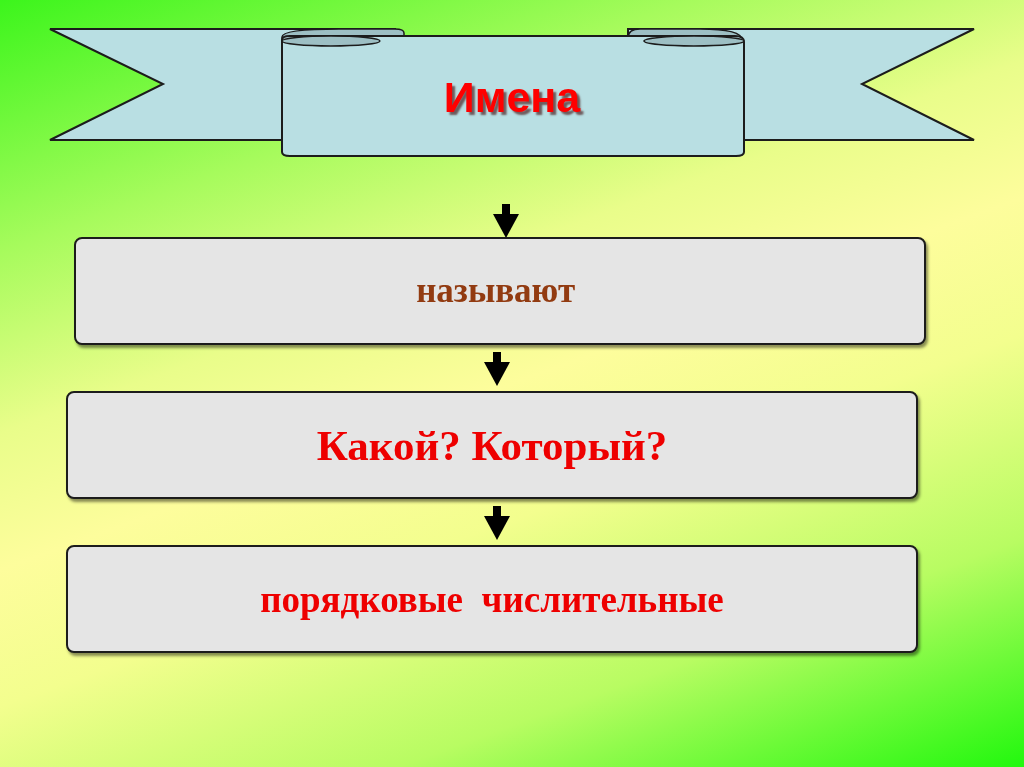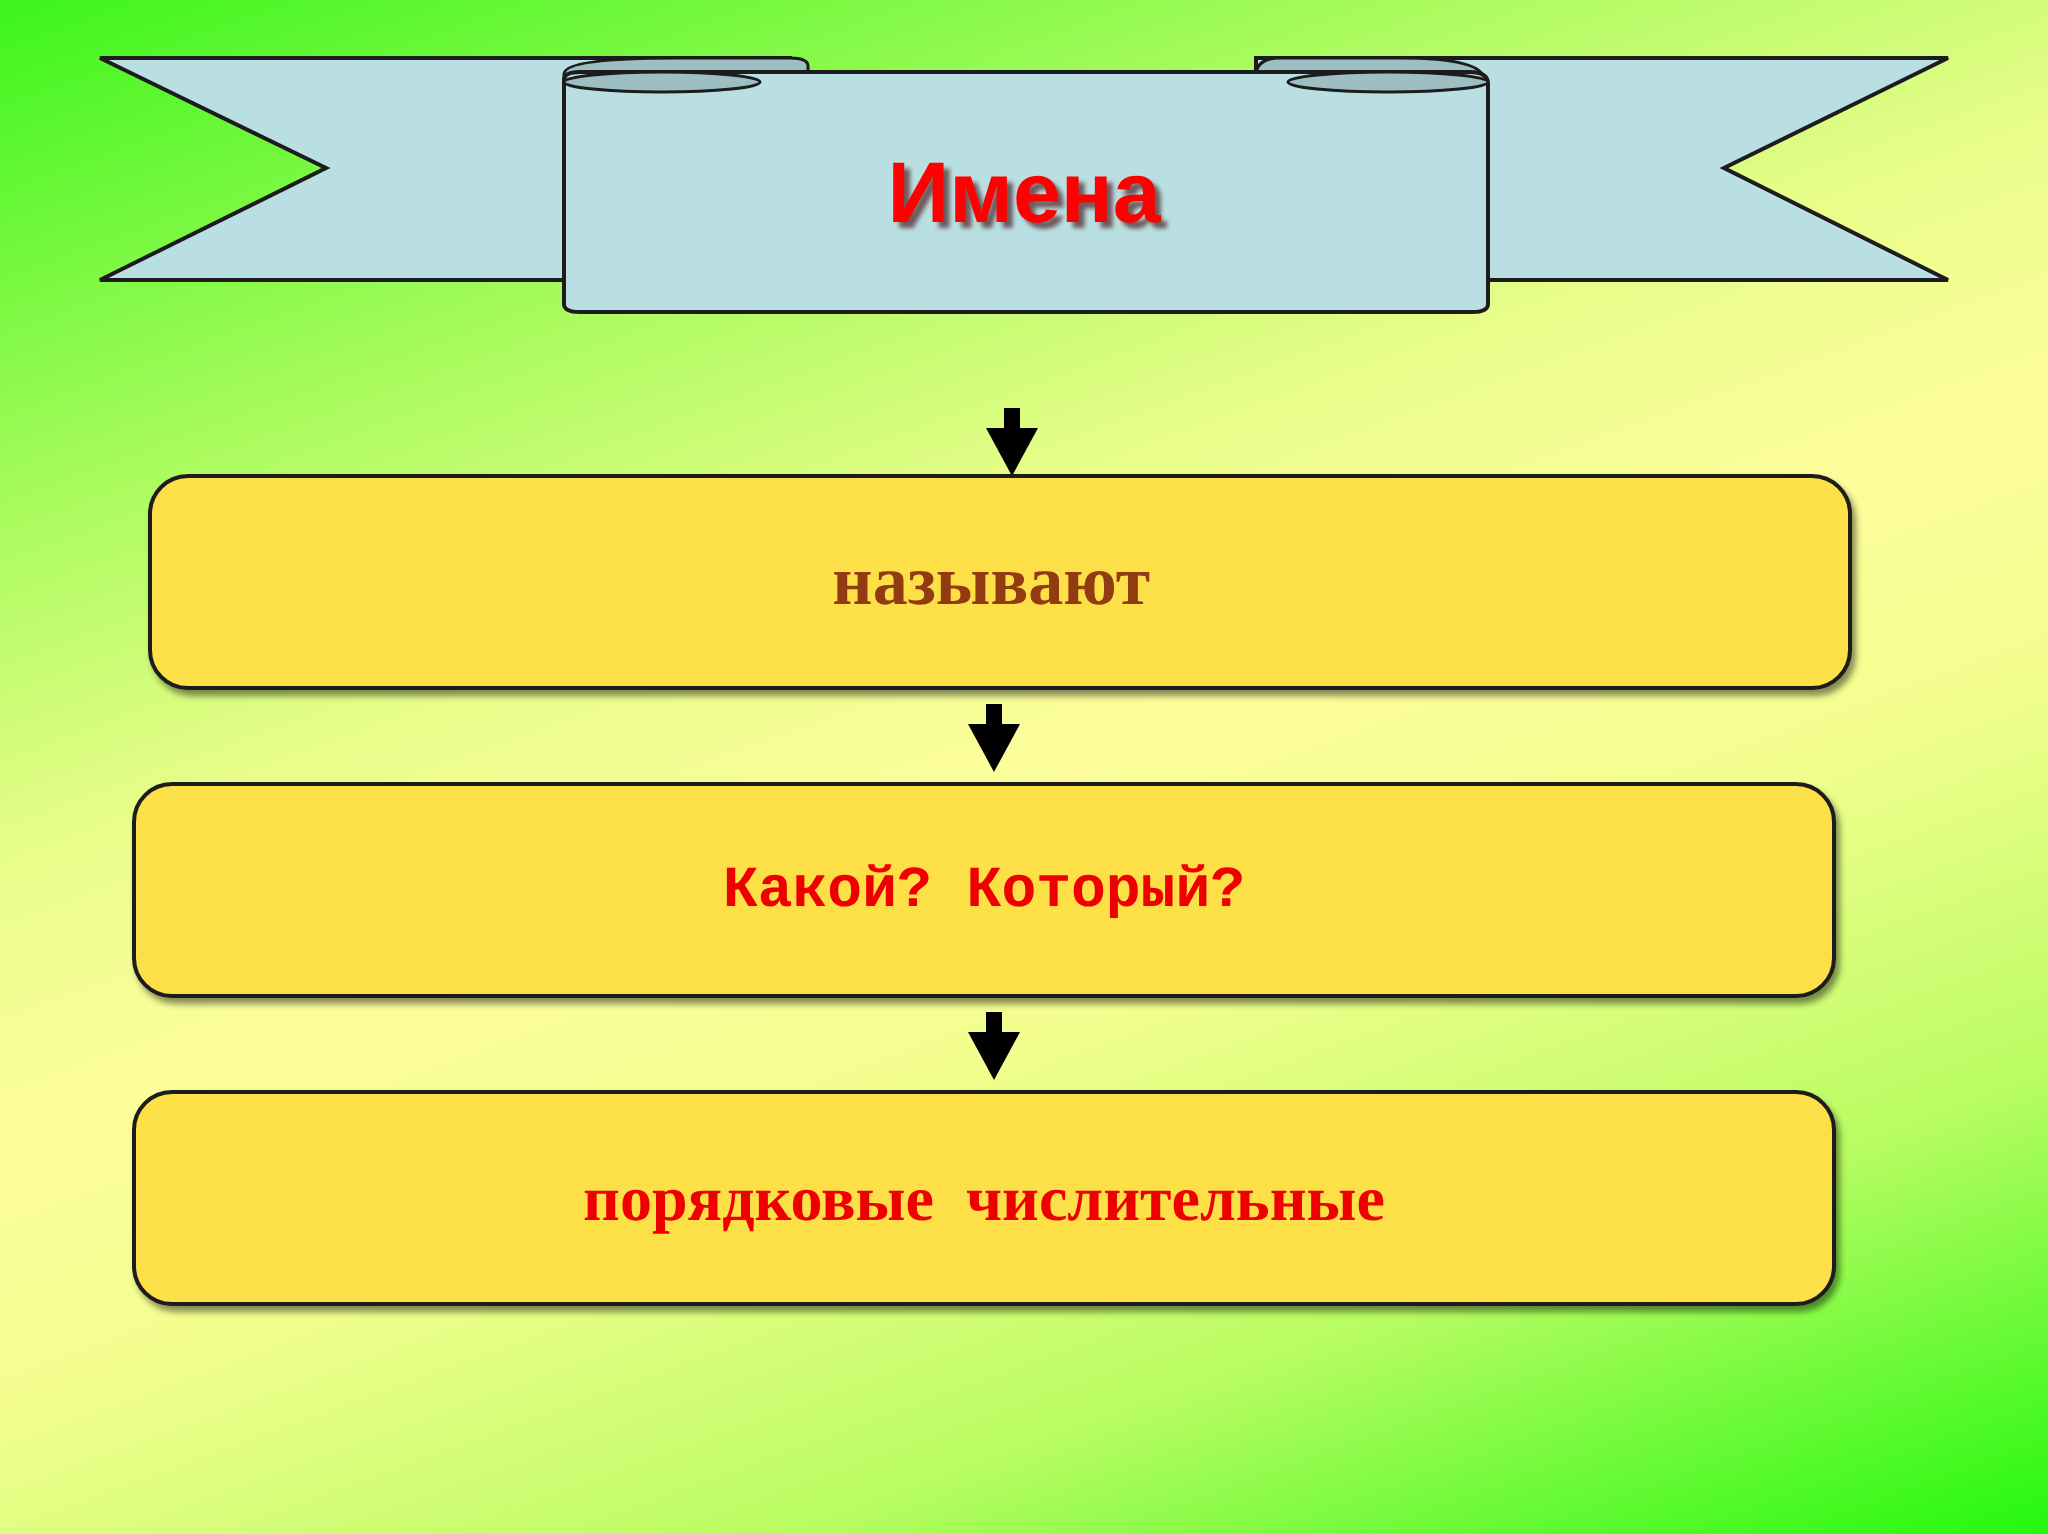--- a/index.html
+++ b/index.html
@@ -11,30 +11,30 @@
     .slide { position: absolute; inset: 0; }
     svg.banner { position: absolute; left: 0; top: 0; }
     .title {
       position: absolute; left: 282px; top: 38px; width: 460px; height: 118px;
       display: flex; flex-direction: row; align-items: center; justify-content: center;
       font-family: "Liberation Sans", sans-serif; font-weight: bold;
       color: #ff0000; font-size: 43px; line-height: 56px; text-align: center;
       text-shadow: 3px 3px 2px rgba(60,0,0,0.6);
     }
     .box {
-      position: absolute; background: #fde047; border: 2px solid #1c1c1c;
-      border-radius: 20px; box-shadow: 2px 3px 3px rgba(0,0,0,0.45);
+      position: absolute; background: #e5e5e5; border: 2px solid #1c1c1c;
+      border-radius: 8px; box-shadow: 2px 3px 3px rgba(0,0,0,0.45);
       display: flex; align-items: center; justify-content: center;
       font-family: "Liberation Serif", serif; font-weight: bold;
       white-space: pre;
     }
     .box1 { left: 74px; top: 237px; width: 848px; height: 104px; font-size: 35px; color: #923b11; }
     .box1 .hl { color: #ff0000; }
-    .box2 { left: 66px; top: 391px; width: 848px; height: 104px; font-size: 29px; color: #ee0000; font-family: Liberation Mono, monospace; }
-    .box3 { left: 66px; top: 545px; width: 848px; height: 104px; font-size: 32px; color: #ee0000; }
+    .box2 { left: 66px; top: 391px; width: 848px; height: 104px; font-size: 43px; color: #ee0000; }
+    .box3 { left: 66px; top: 545px; width: 848px; height: 104px; font-size: 37px; color: #ee0000; }
     .arrow { position: absolute; width: 30px; height: 34px; }
   </style>
 </head>
 <body>
 
 <div class="slide">
 
   <svg class="banner" width="1024" height="200">
 
     <path d="M50,29 L395,29 L395,140 L50,140 L163,84 Z" fill="#b9dfe3" stroke="#1c1c1c" stroke-width="2"></path>

